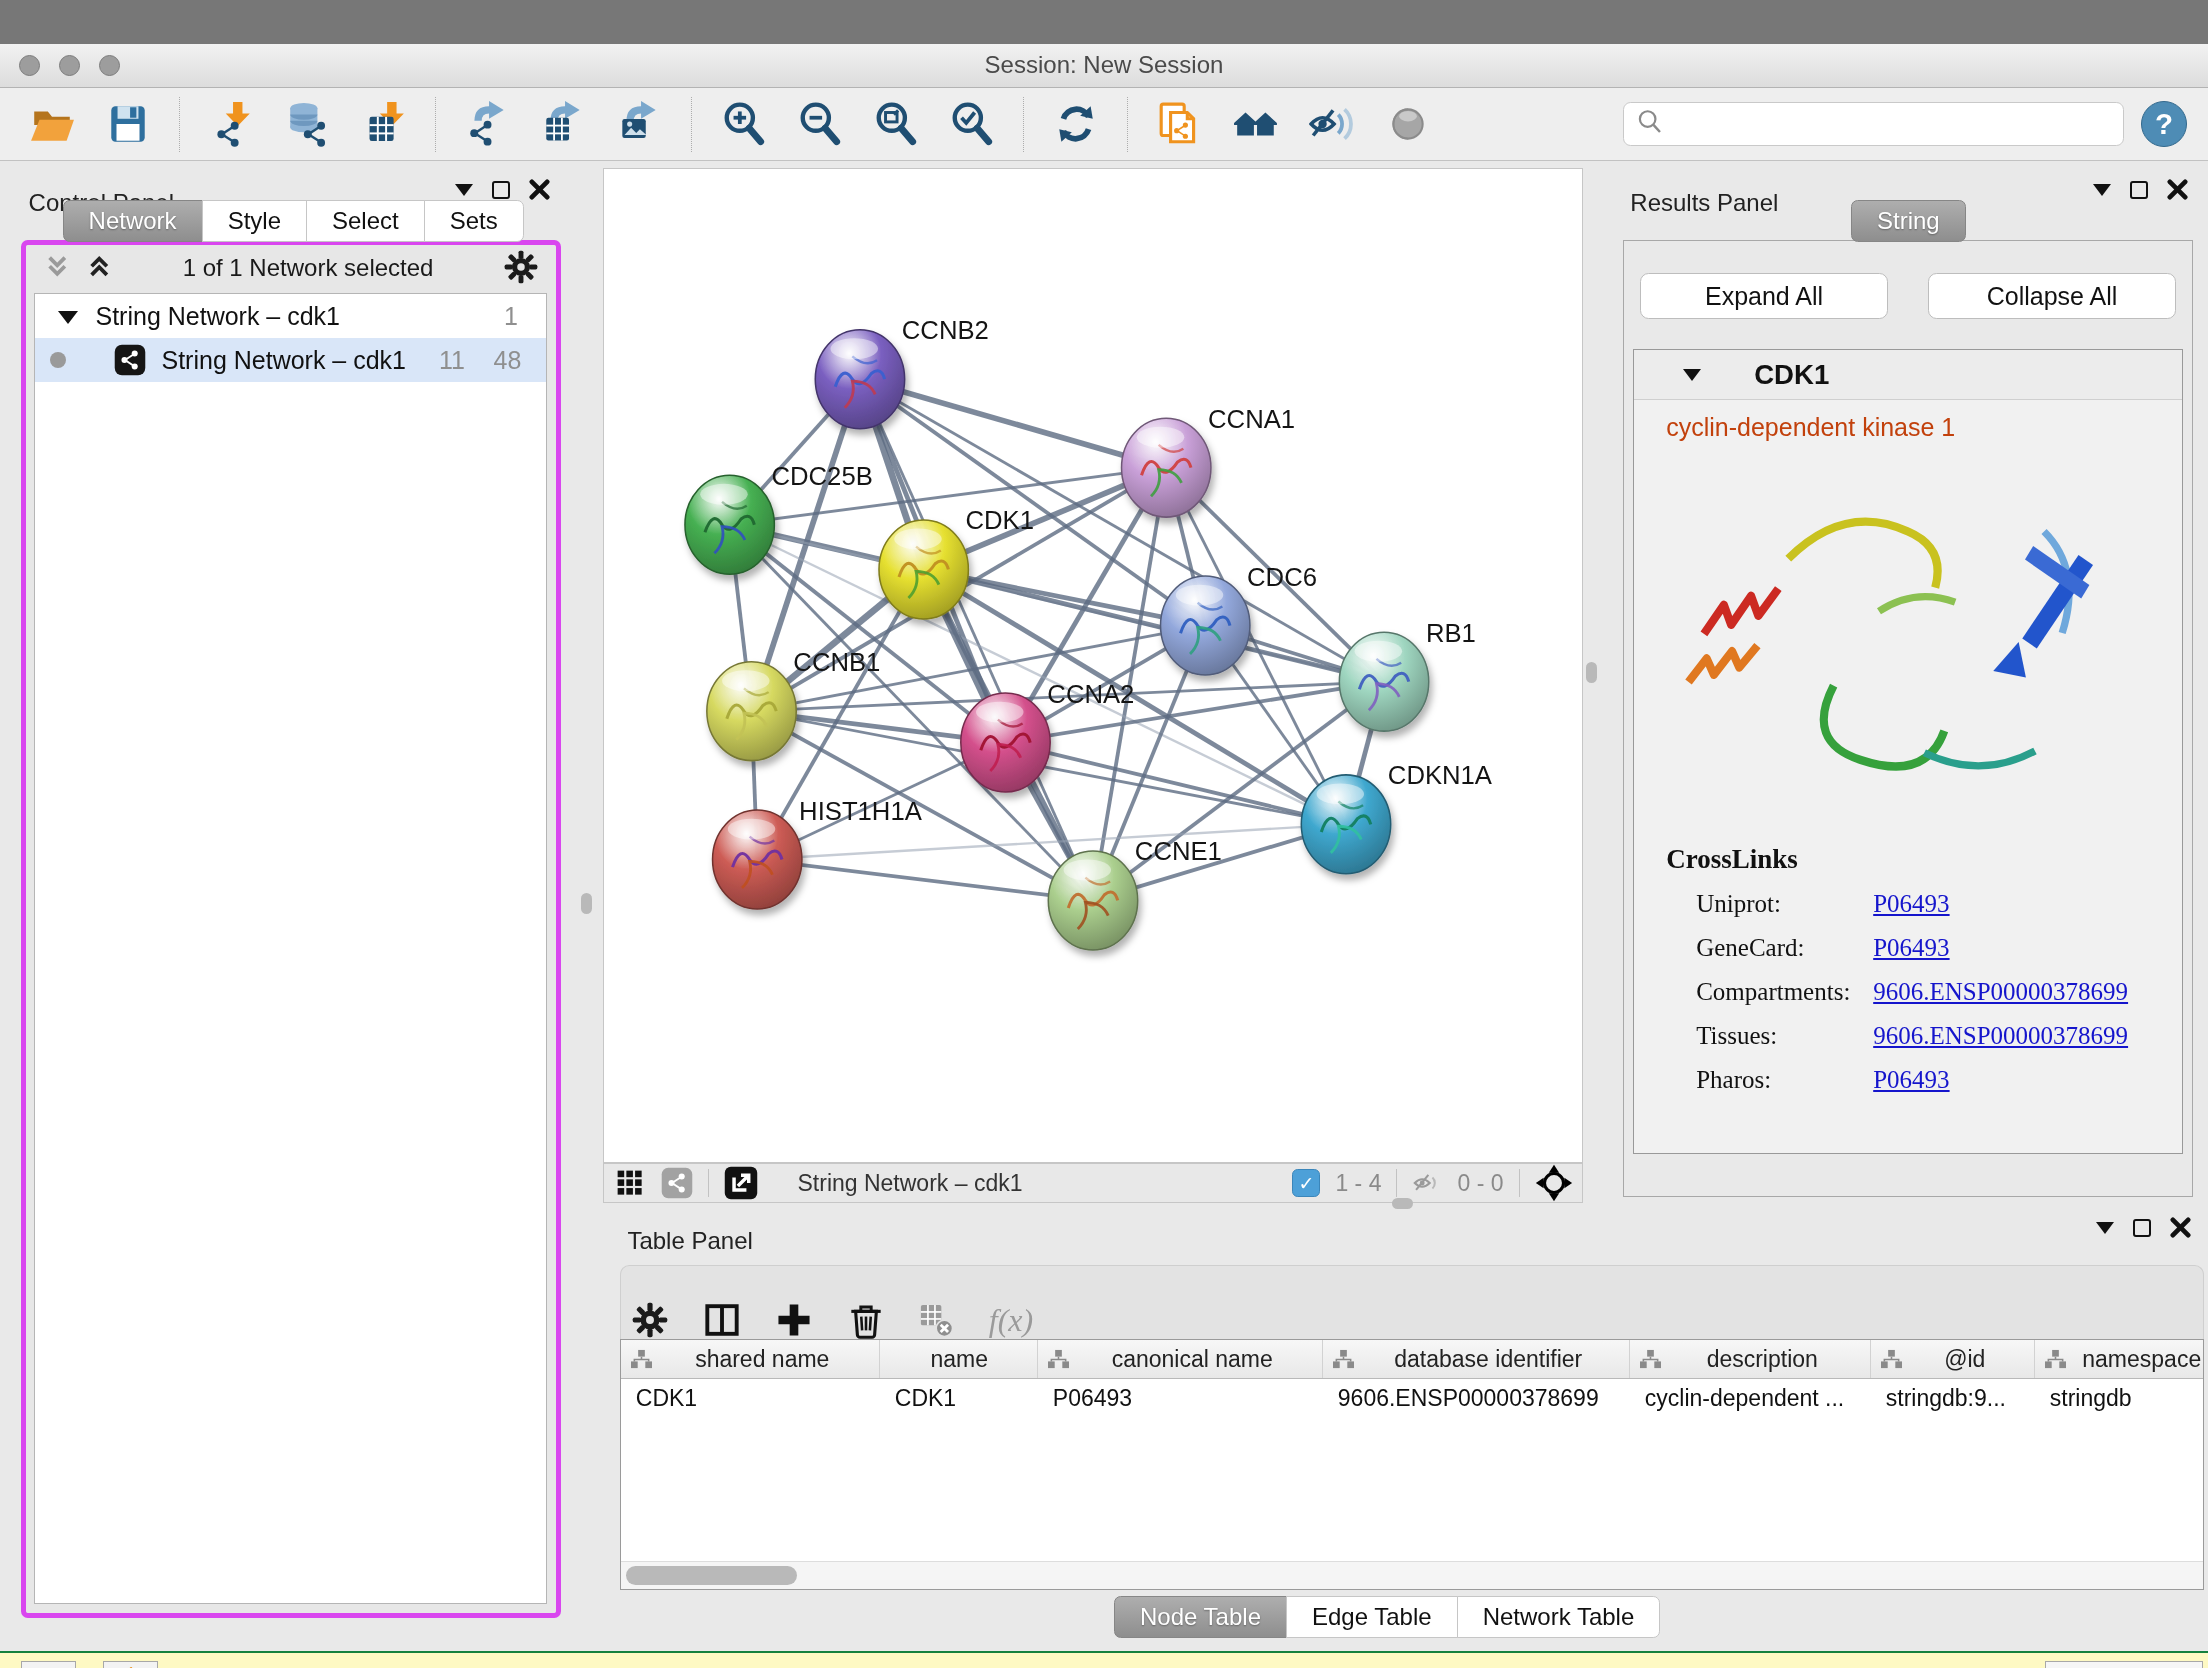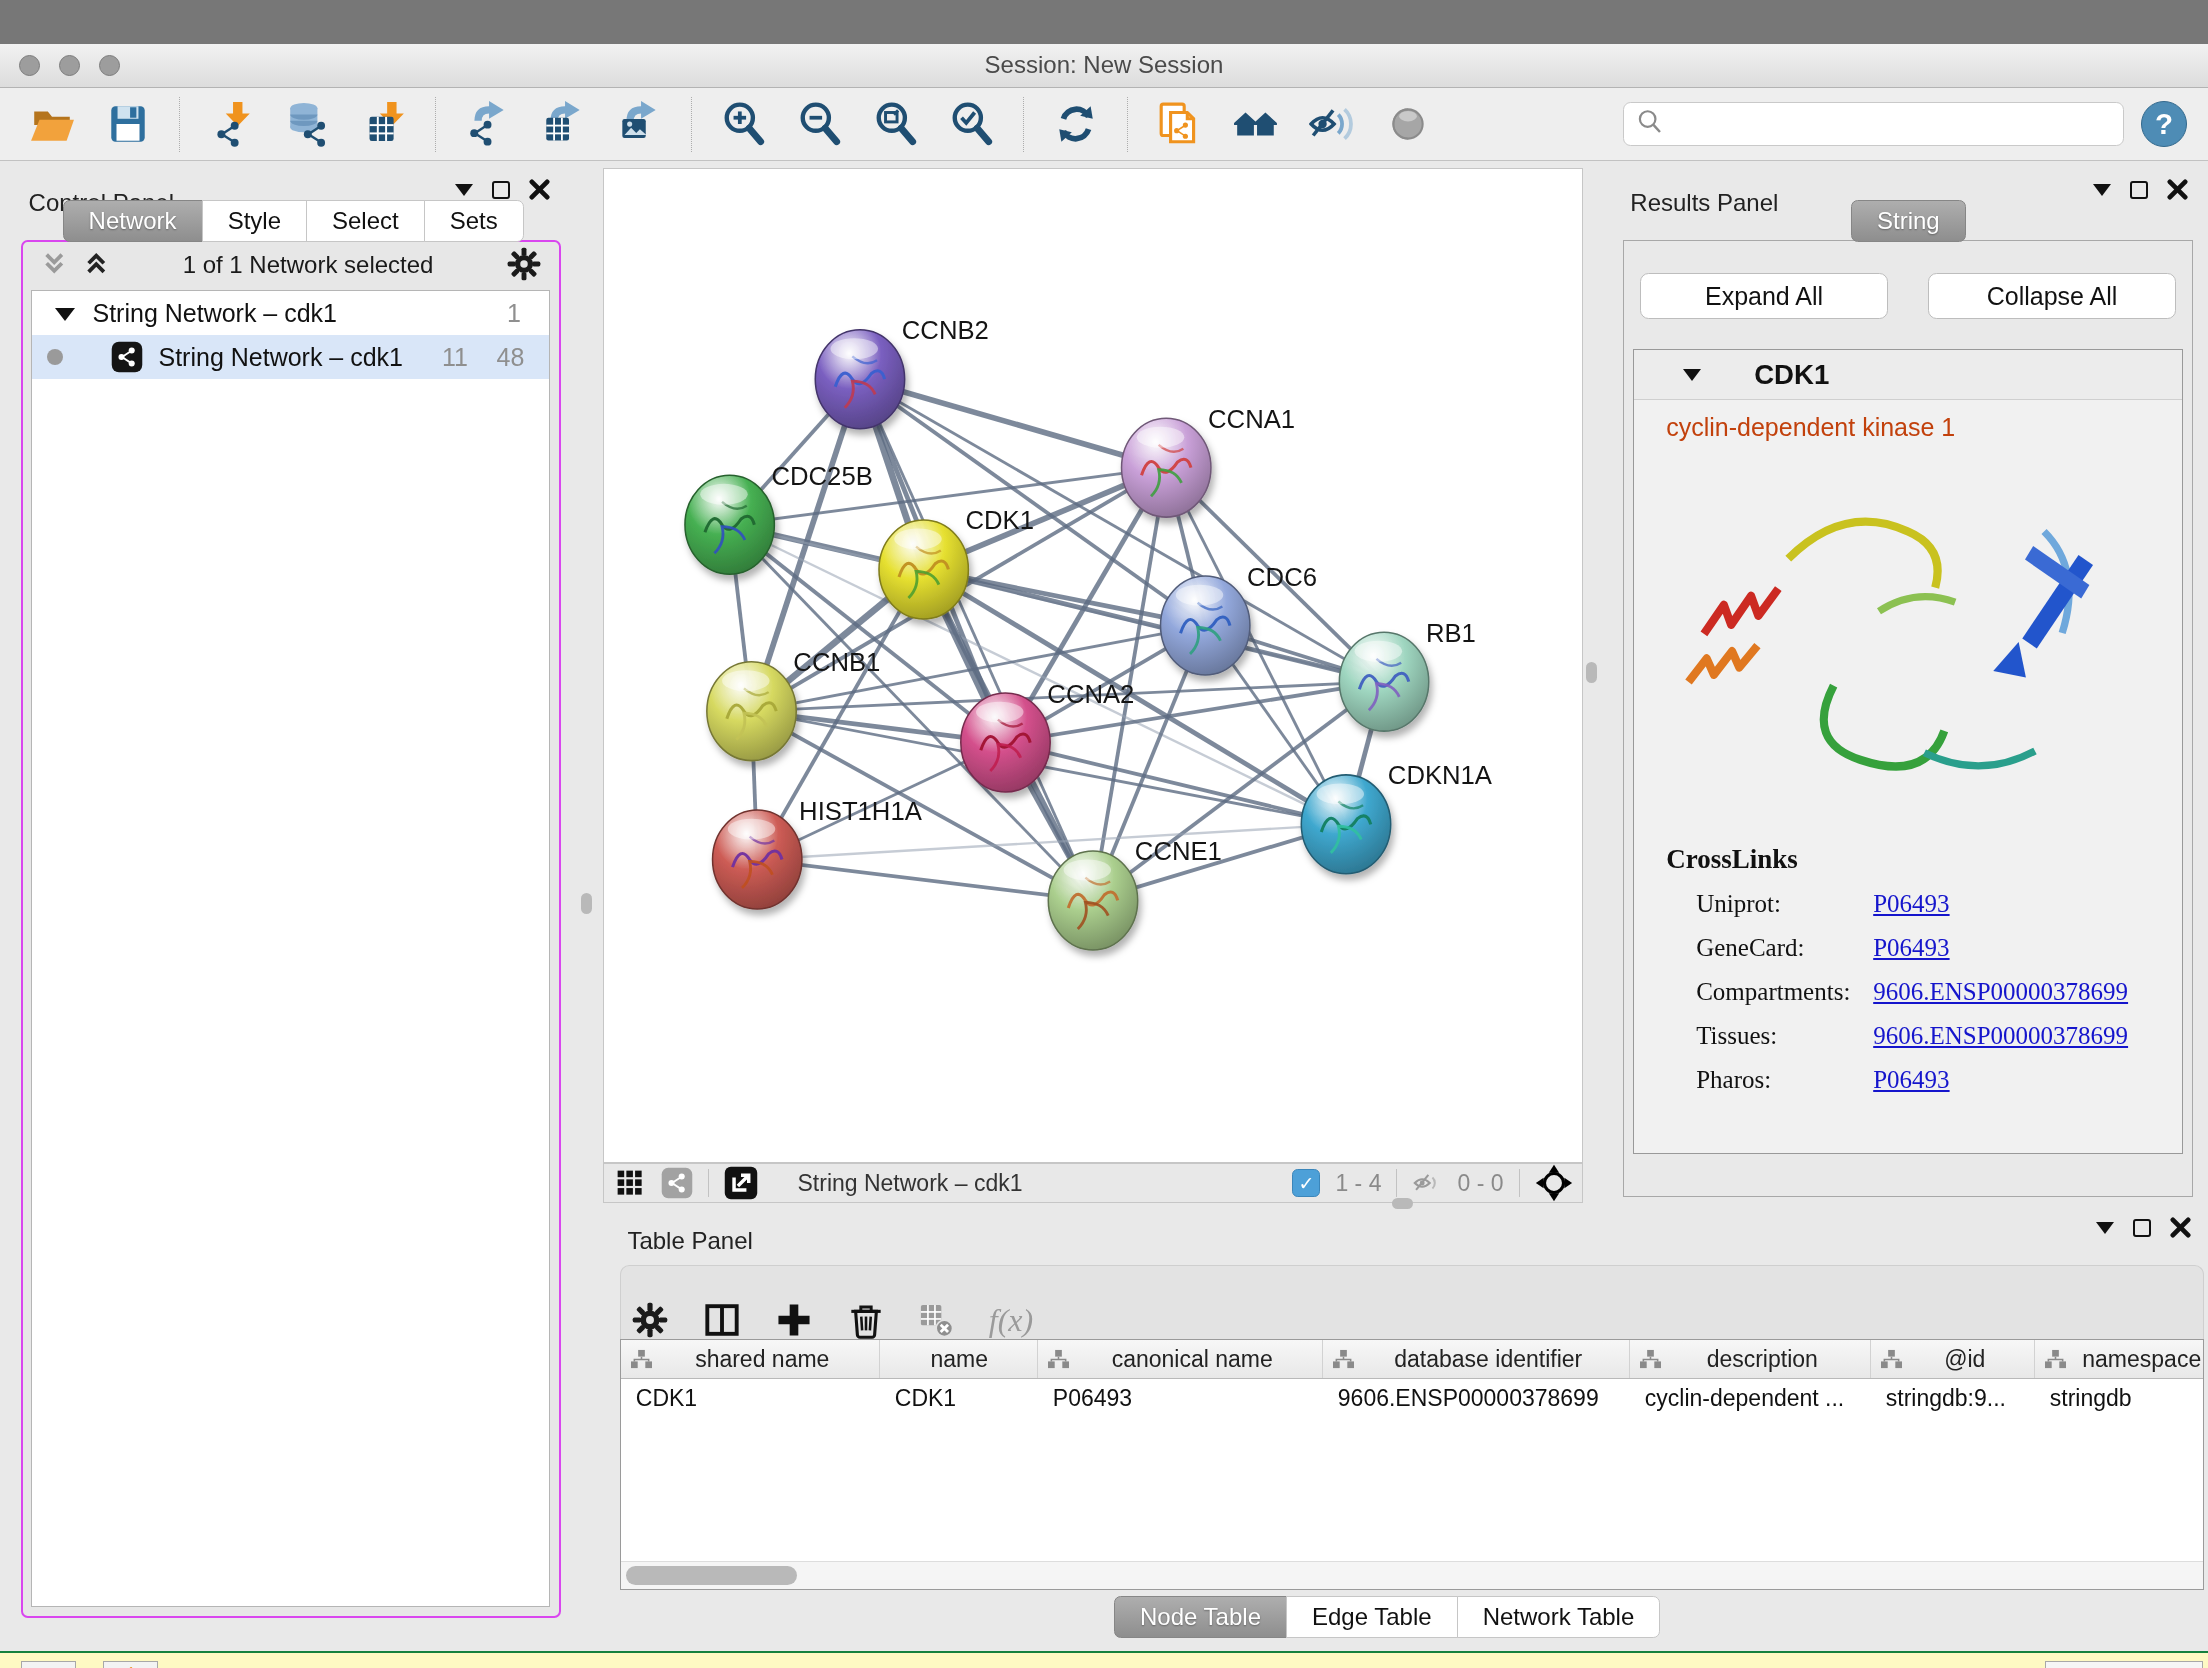--- a/index.html
+++ b/index.html
@@ -35,21 +35,21 @@
   .tab{height:40px;padding:0 25px;background:#fff;border:1px solid #c6c6c6;font-size:24px;color:#111;
     display:flex;align-items:center;margin-left:-1px;}
   .tab:first-child{border-radius:6.7px 0 0 6.7px;margin-left:0;}
   .tab:last-child{border-radius:0 6.7px 6.7px 0;}
   .tab.only{border-radius:6.7px;}
   .tab.active{background:linear-gradient(#aeaeae,#8e8e8e);color:#fff;border-color:#868686;
     text-shadow:0 1px 1.9px rgba(0,0,0,.35);}
   
   .control-panel{position:absolute;left:7.6px;top:124px;width:559px;height:1459px;}
   .cp-sub{position:absolute;left:13.3px;top:72px;right:5.7px;bottom:9.5px;background:#e7e7e7;
-    border:2px solid #d946ef;border-radius:6.7px;}
+    border:5px solid #d946ef;border-radius:6.7px;}
   .cp-tabs{position:absolute;left:55px;top:32px;z-index:2;}
   .cp-subheader{position:absolute;left:0;top:0;right:0;height:46px;display:flex;align-items:center;
     padding:0 17px;}
   .cp-subheader .lbl{flex:1;text-align:center;font-size:24px;color:#1a1a1a;}
   .cp-list{position:absolute;left:8.6px;right:8.6px;top:48px;bottom:8.6px;background:#fff;
     border:1px solid #b5b5b5;}
   .tree-row{height:44px;display:flex;align-items:center;font-size:25px;color:#111;}
   .tree-row .count{color:#8f8f8f;}
   .tree-row.selected{background:#d9e6f8;}
   .dot{width:16px;height:16px;border-radius:50%;background:#9a9a9a;}

